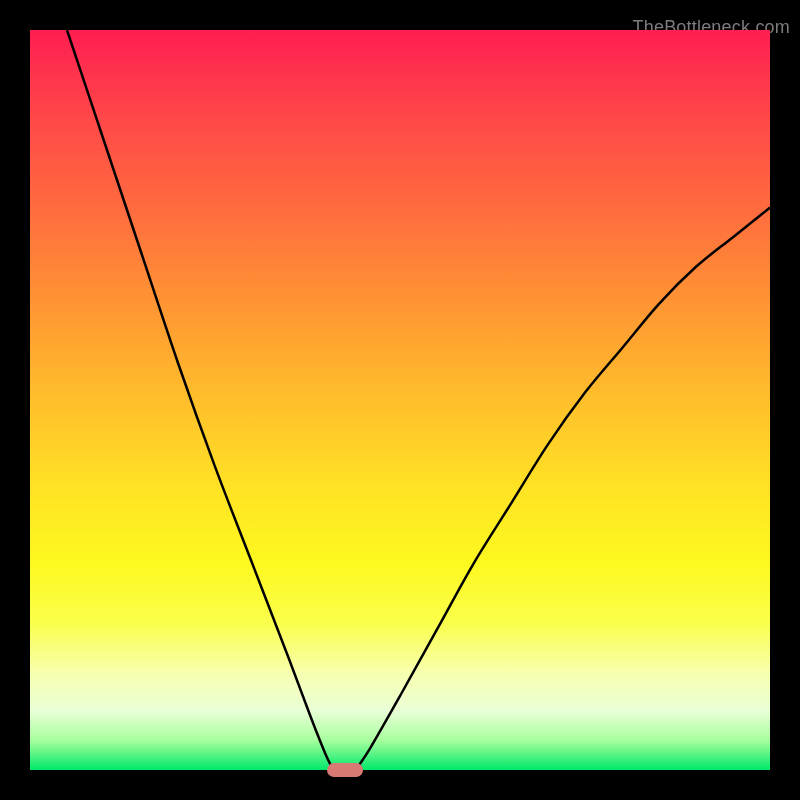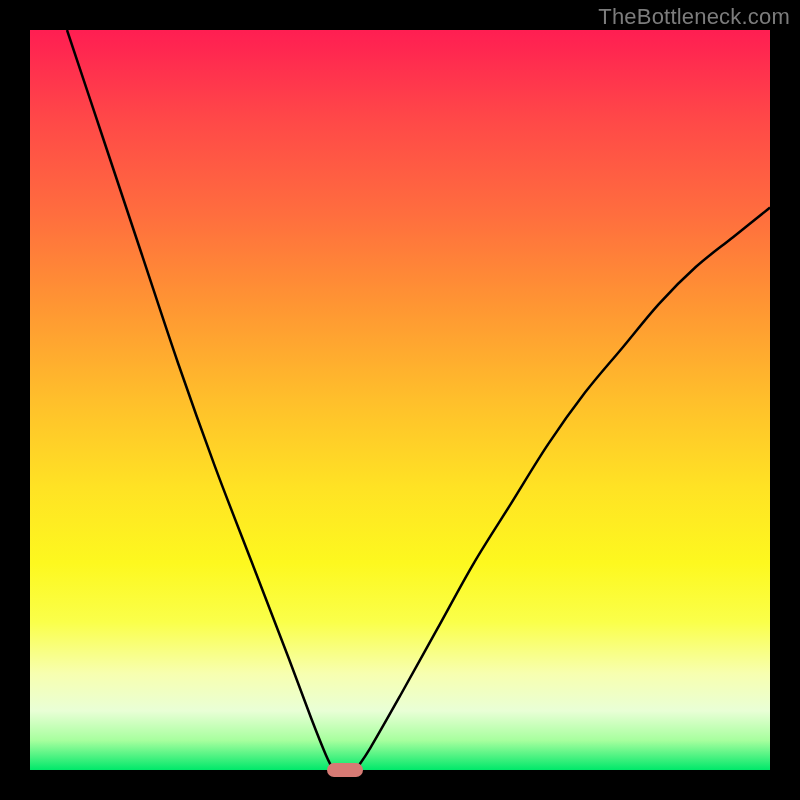--- a/index.html
+++ b/index.html
@@ -32,24 +32,24 @@
       #fdf81f 72%,
       #faff4a 80%,
       #f7ffb0 87%,
       #e9ffd6 92%,
       #a7ff9e 96%,
       #00e86a 100%
     );
   }
   .watermark {
     position: absolute;
-    top: 4px;
+    top: 17px;
     right: 10px;
     font-family: Arial, Helvetica, sans-serif;
-    font-size: 22px;
+    font-size: 18px;
     color: #7c7c7c;
     letter-spacing: 0.2px;
   }
   svg.curve {
     position: absolute;
     left: 0;
     top: 0;
     width: 740px;
     height: 740px;
   }

